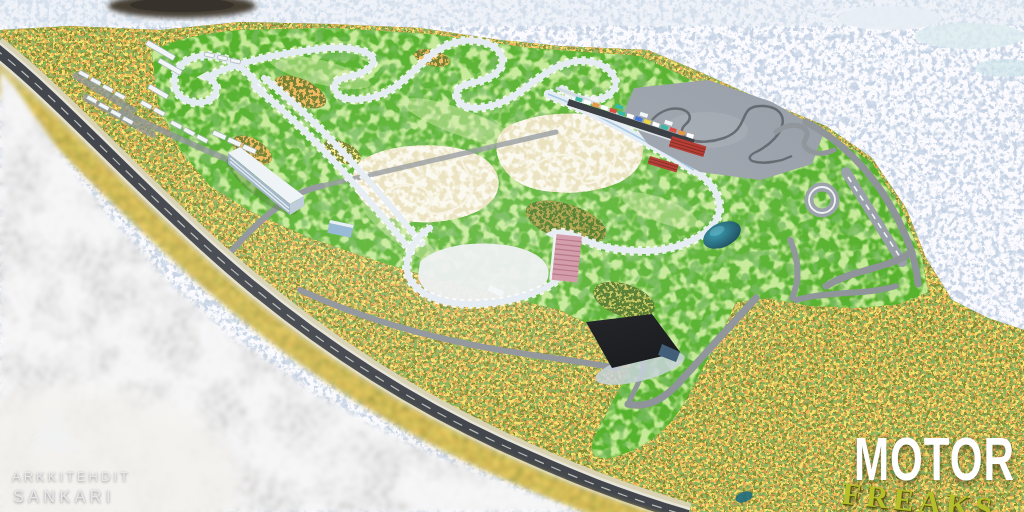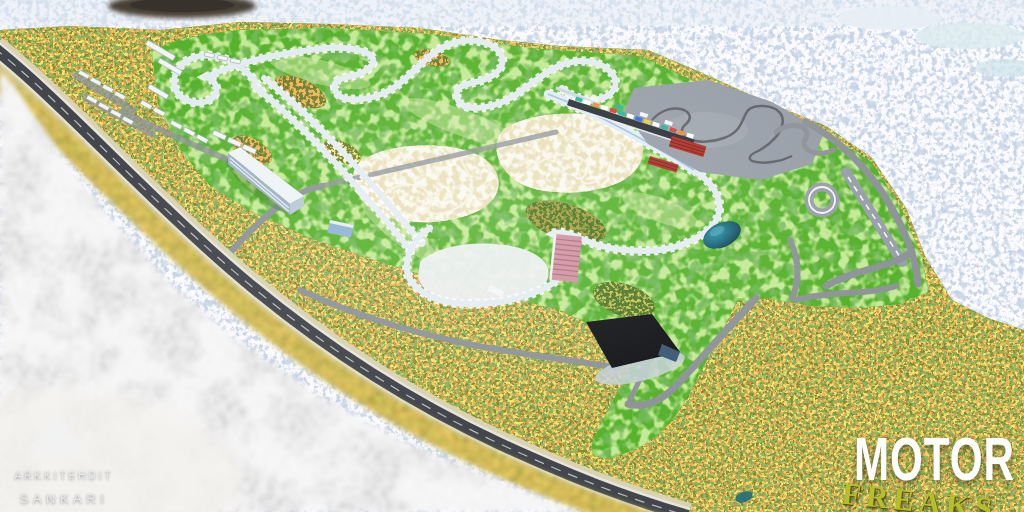--- a/index.html
+++ b/index.html
@@ -10,22 +10,22 @@
   .curb{fill:none;stroke:#ffffff;stroke-width:9.5;stroke-dasharray:4 4;opacity:.85;}
   .trk{fill:none;stroke:var(--track-surface,#e4ecf3);stroke-width:6;stroke-linecap:round;}
   .curbW{fill:none;stroke:#ffffff;stroke-width:12;stroke-dasharray:4 4;opacity:.9;}
   .trkW{fill:none;stroke:var(--track-surface,#e4ecf3);stroke-width:8.5;stroke-linecap:round;}
   .blue{fill:none;stroke:var(--track-blue,#9ec6e4);stroke-width:1.6;}
   .road{fill:none;stroke:#8e9499;stroke-linecap:round;}
   .mound{fill:#d6ecae;opacity:.45;}
   
   .logo-sankari{position:absolute;left:12px;bottom:6px;width:104px;text-align:center;
       color:var(--architect-text,#e6e8ea);text-shadow:0 1px 3px rgba(0,0,0,.45);}
-  .logo-sankari .line1{font-size:10px;letter-spacing:3px;margin-top:2px;}
-  .logo-sankari .line2{font-size:13px;letter-spacing:4.5px;margin-top:10px;}
+  .logo-sankari .line1{font-size:13px;letter-spacing:3px;margin-top:2px;}
+  .logo-sankari .line2{font-size:16px;letter-spacing:4.5px;margin-top:4px;}
   .logo-motor{position:absolute;right:6px;bottom:2px;width:190px;text-align:center;}
   .logo-motor .motor{color:var(--motor-white,#fff);font-weight:bold;font-size:48px;
       line-height:.92;letter-spacing:1px;transform:scale(.88,1.28);
       transform-origin:right bottom;text-shadow:0 2px 6px rgba(0,0,0,.45);}
   .logo-motor .freaks{font-family:"Liberation Serif",serif;font-weight:bold;font-size:31px;
       color:var(--freaks-green,#b5bf2c);letter-spacing:5px;margin-top:-14px;margin-right:2px;
       transform:rotate(6deg);transform-origin:left top;
       text-shadow:1px 1px 0 #54540f,2px 3px 4px rgba(0,0,0,.55);}
 </style>
 </head>

